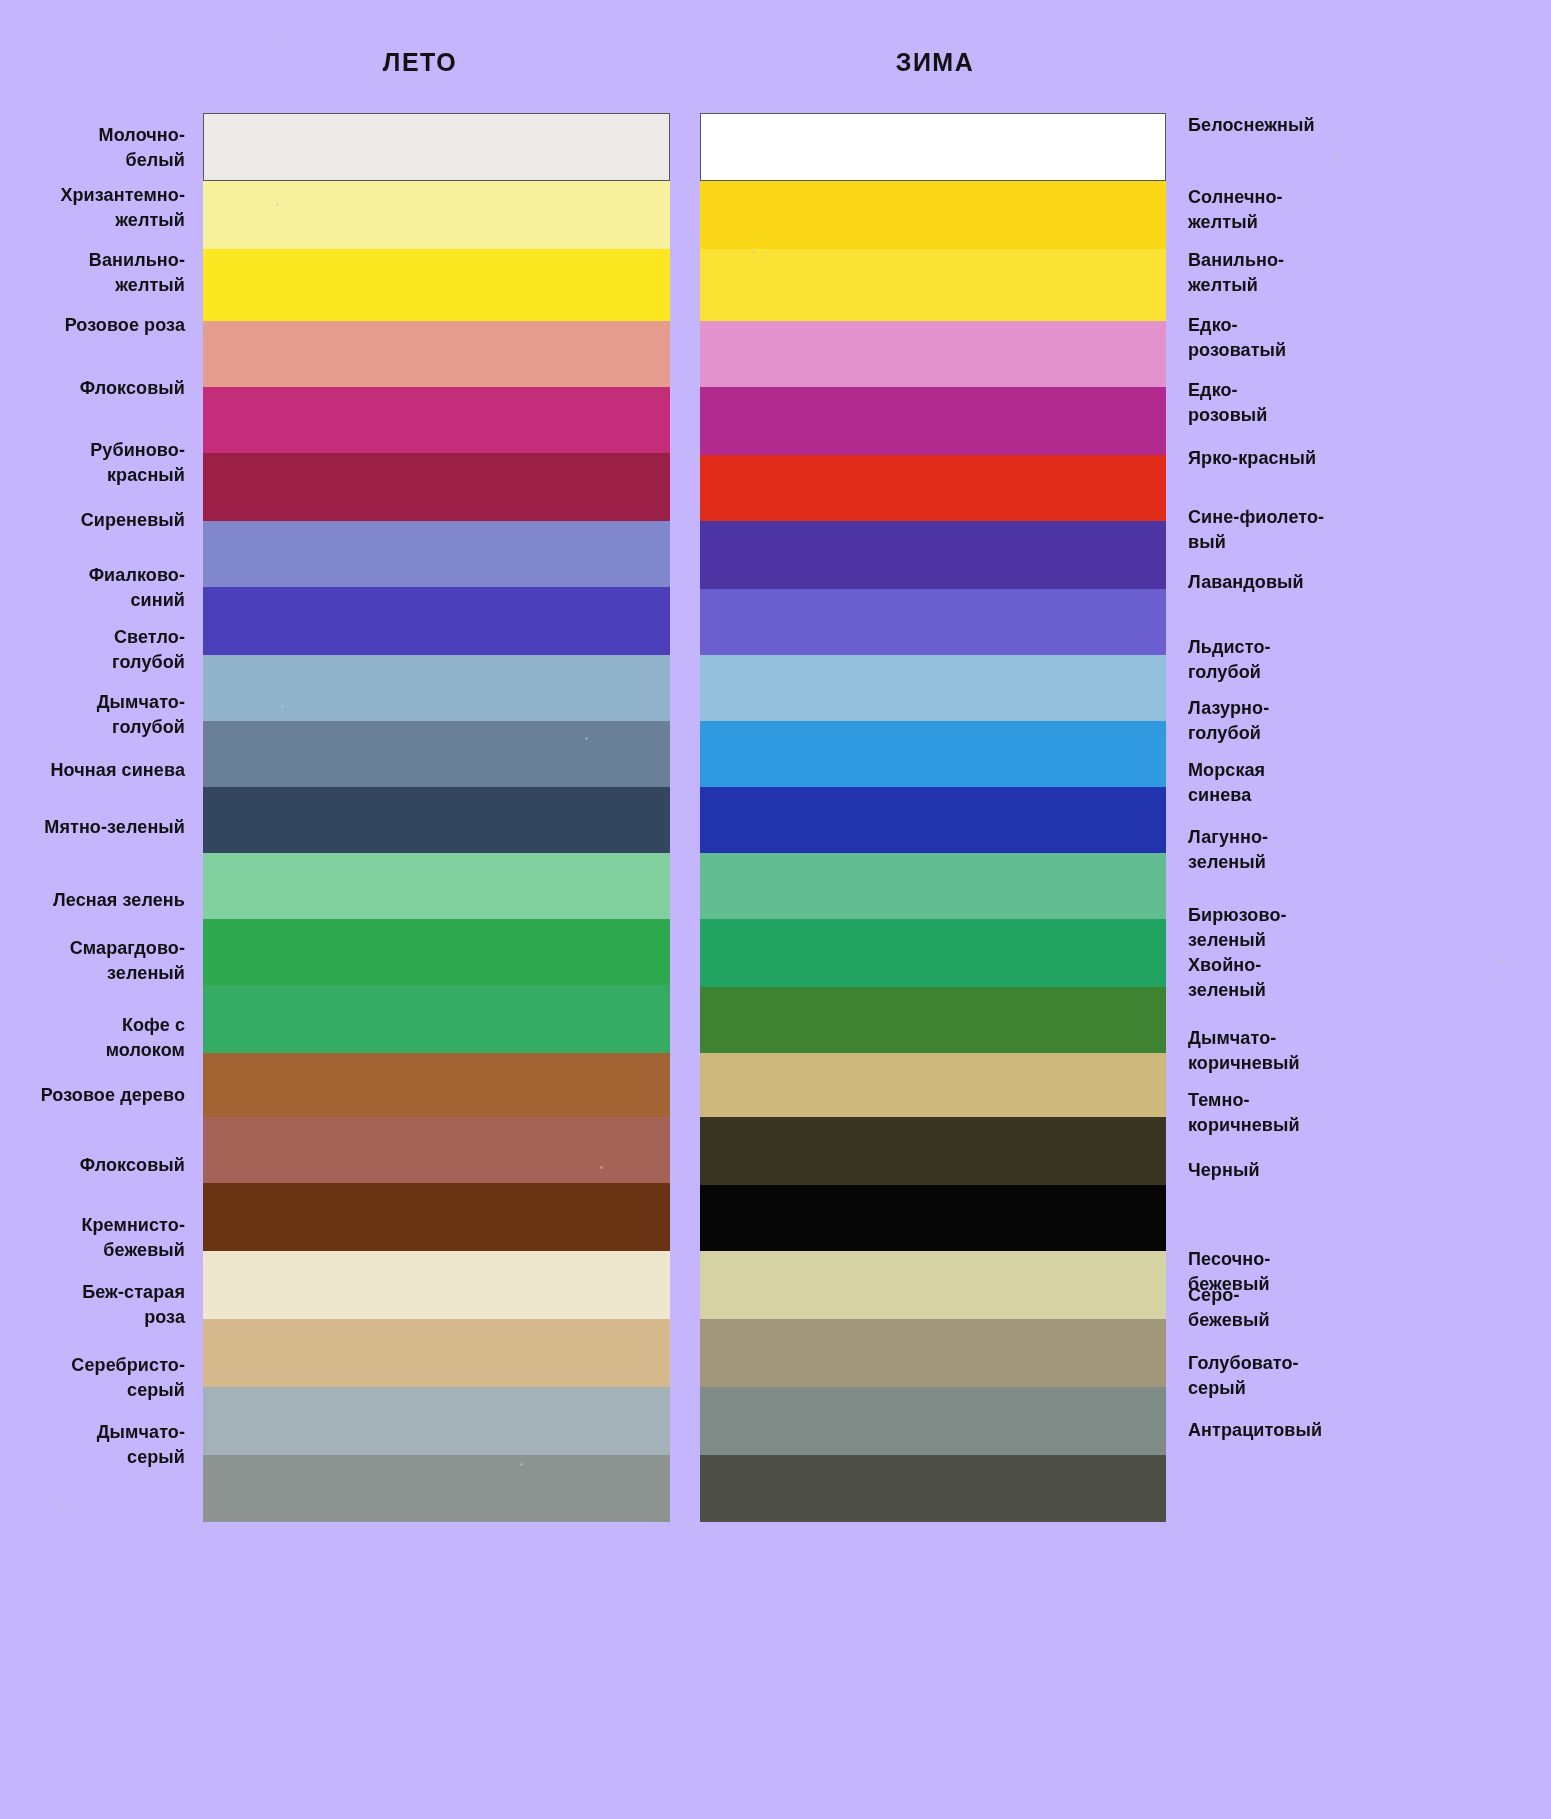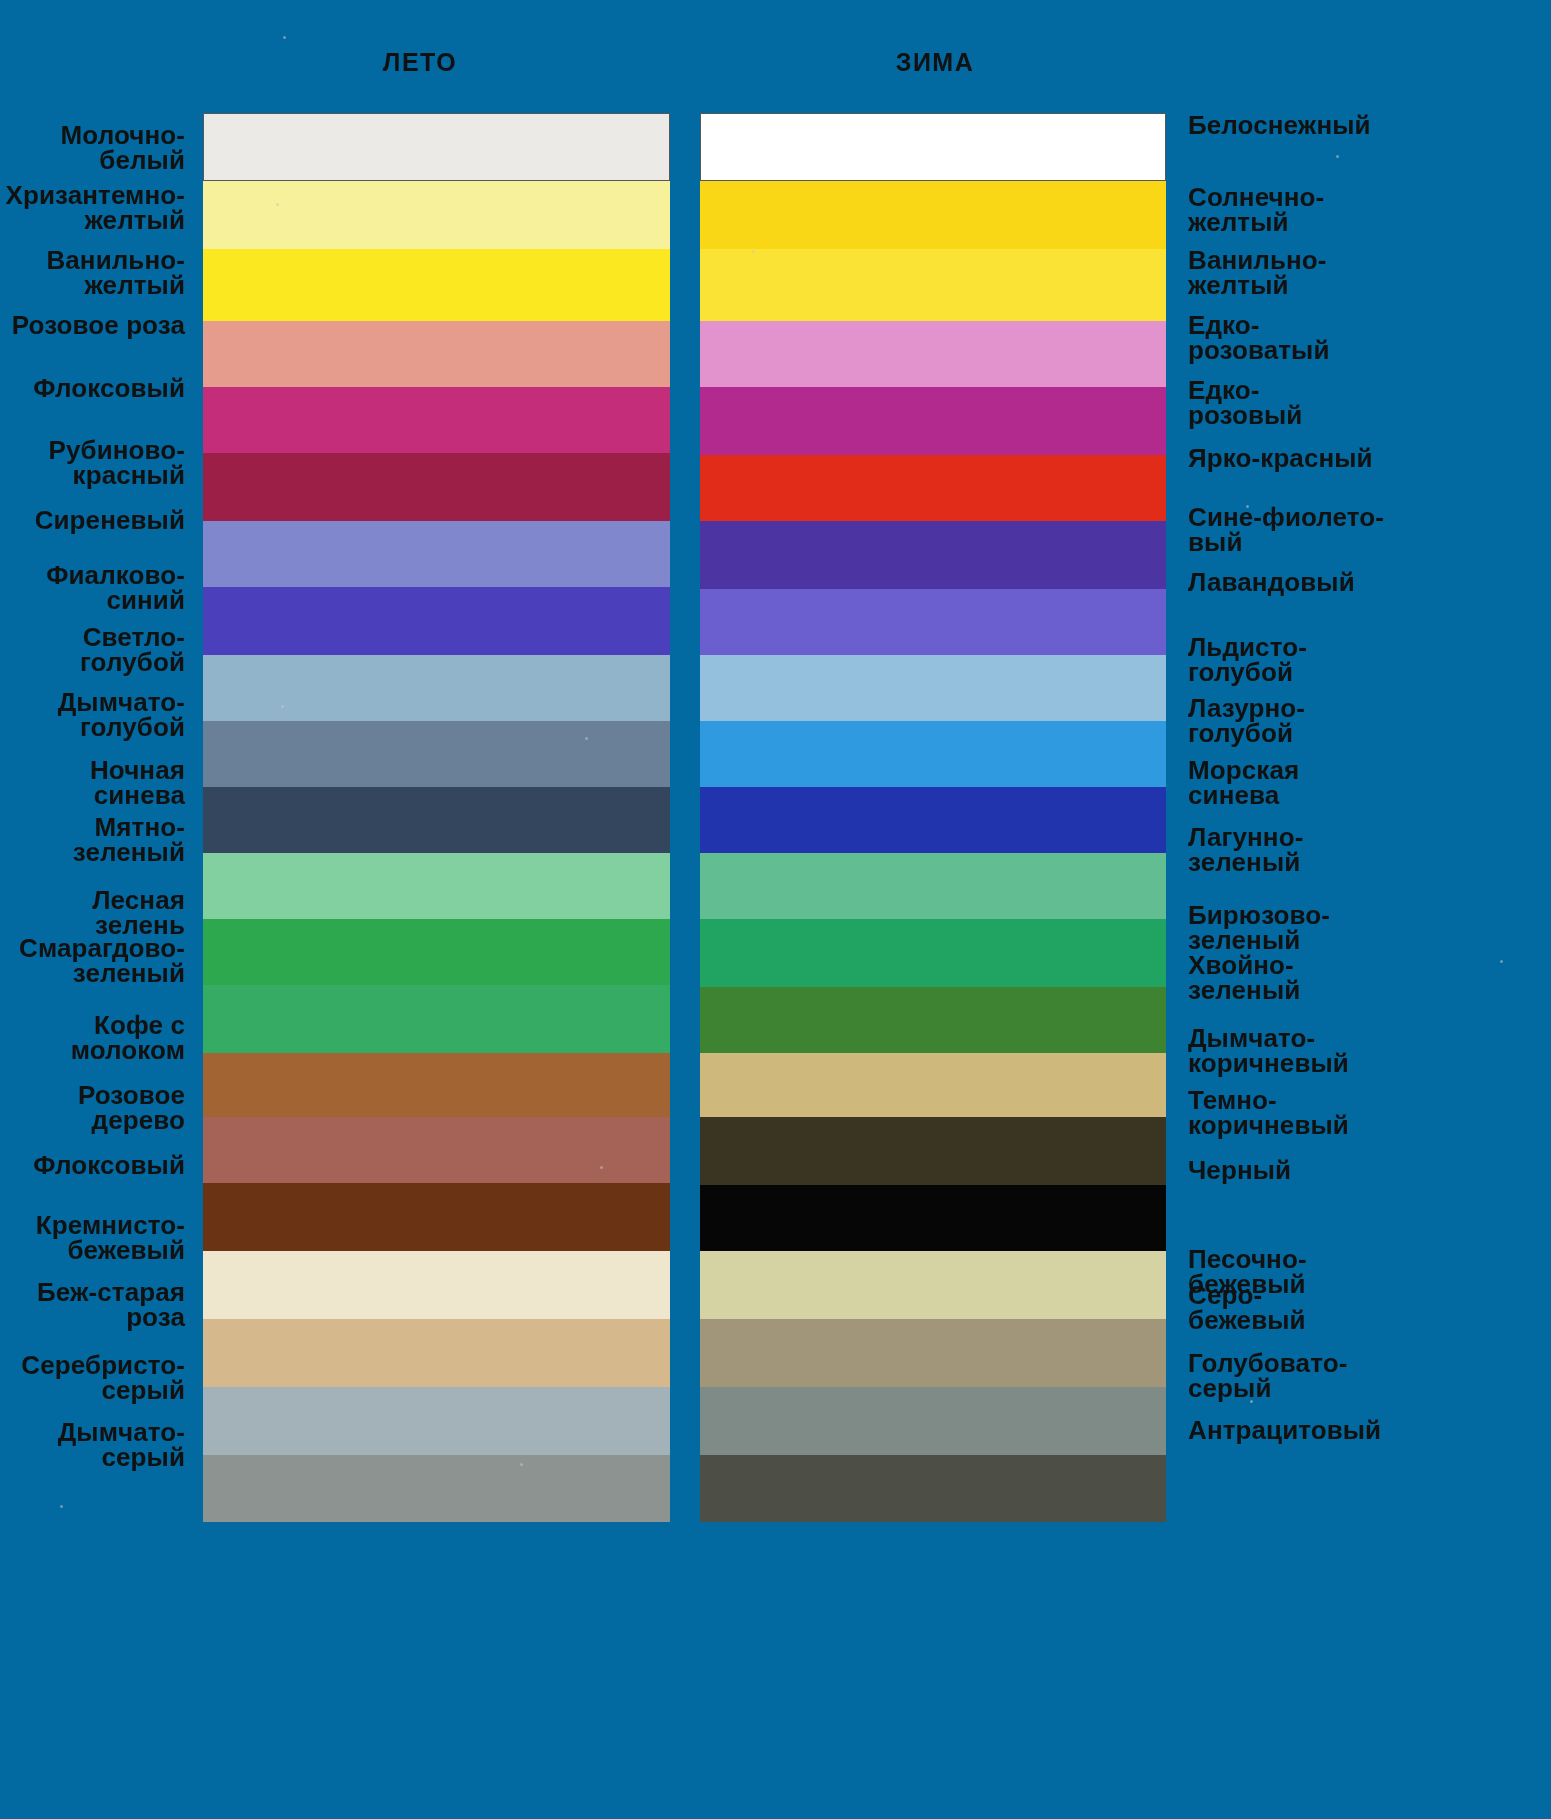--- a/index.html
+++ b/index.html
@@ -7,21 +7,21 @@
     width: 1551px;
     height: 1819px;
     background: #fdfdfb;
     font-family: "Liberation Sans", sans-serif;
     overflow: hidden;
   }
   #page {
     position: relative;
     width: 1551px;
     height: 1819px;
-    background: #0369a1;
+    background: #c4b5fd;
   }
 
   
   .col-heading {
     position: absolute;
     font-weight: bold;
     font-size: 25px;
     letter-spacing: 1.5px;
     color: #111111;
     text-align: center;
@@ -57,21 +57,21 @@
     text-align: right;
   }
   #labels-winter {
     left: 1188px;
     width: 340px;
     text-align: left;
   }
   .label-row {
     position: absolute;
     font-weight: bold;
-    font-size: 26px;
+    font-size: 18px;
     line-height: 25px;
     color: #111111;
     letter-spacing: 0.1px;
   }
   #labels-summer .label-row { right: 0; width: 185px; text-align: right; }
   #labels-winter .label-row { left: 0; width: 340px; text-align: left; }
 
   
   .speck {
     position: absolute;

